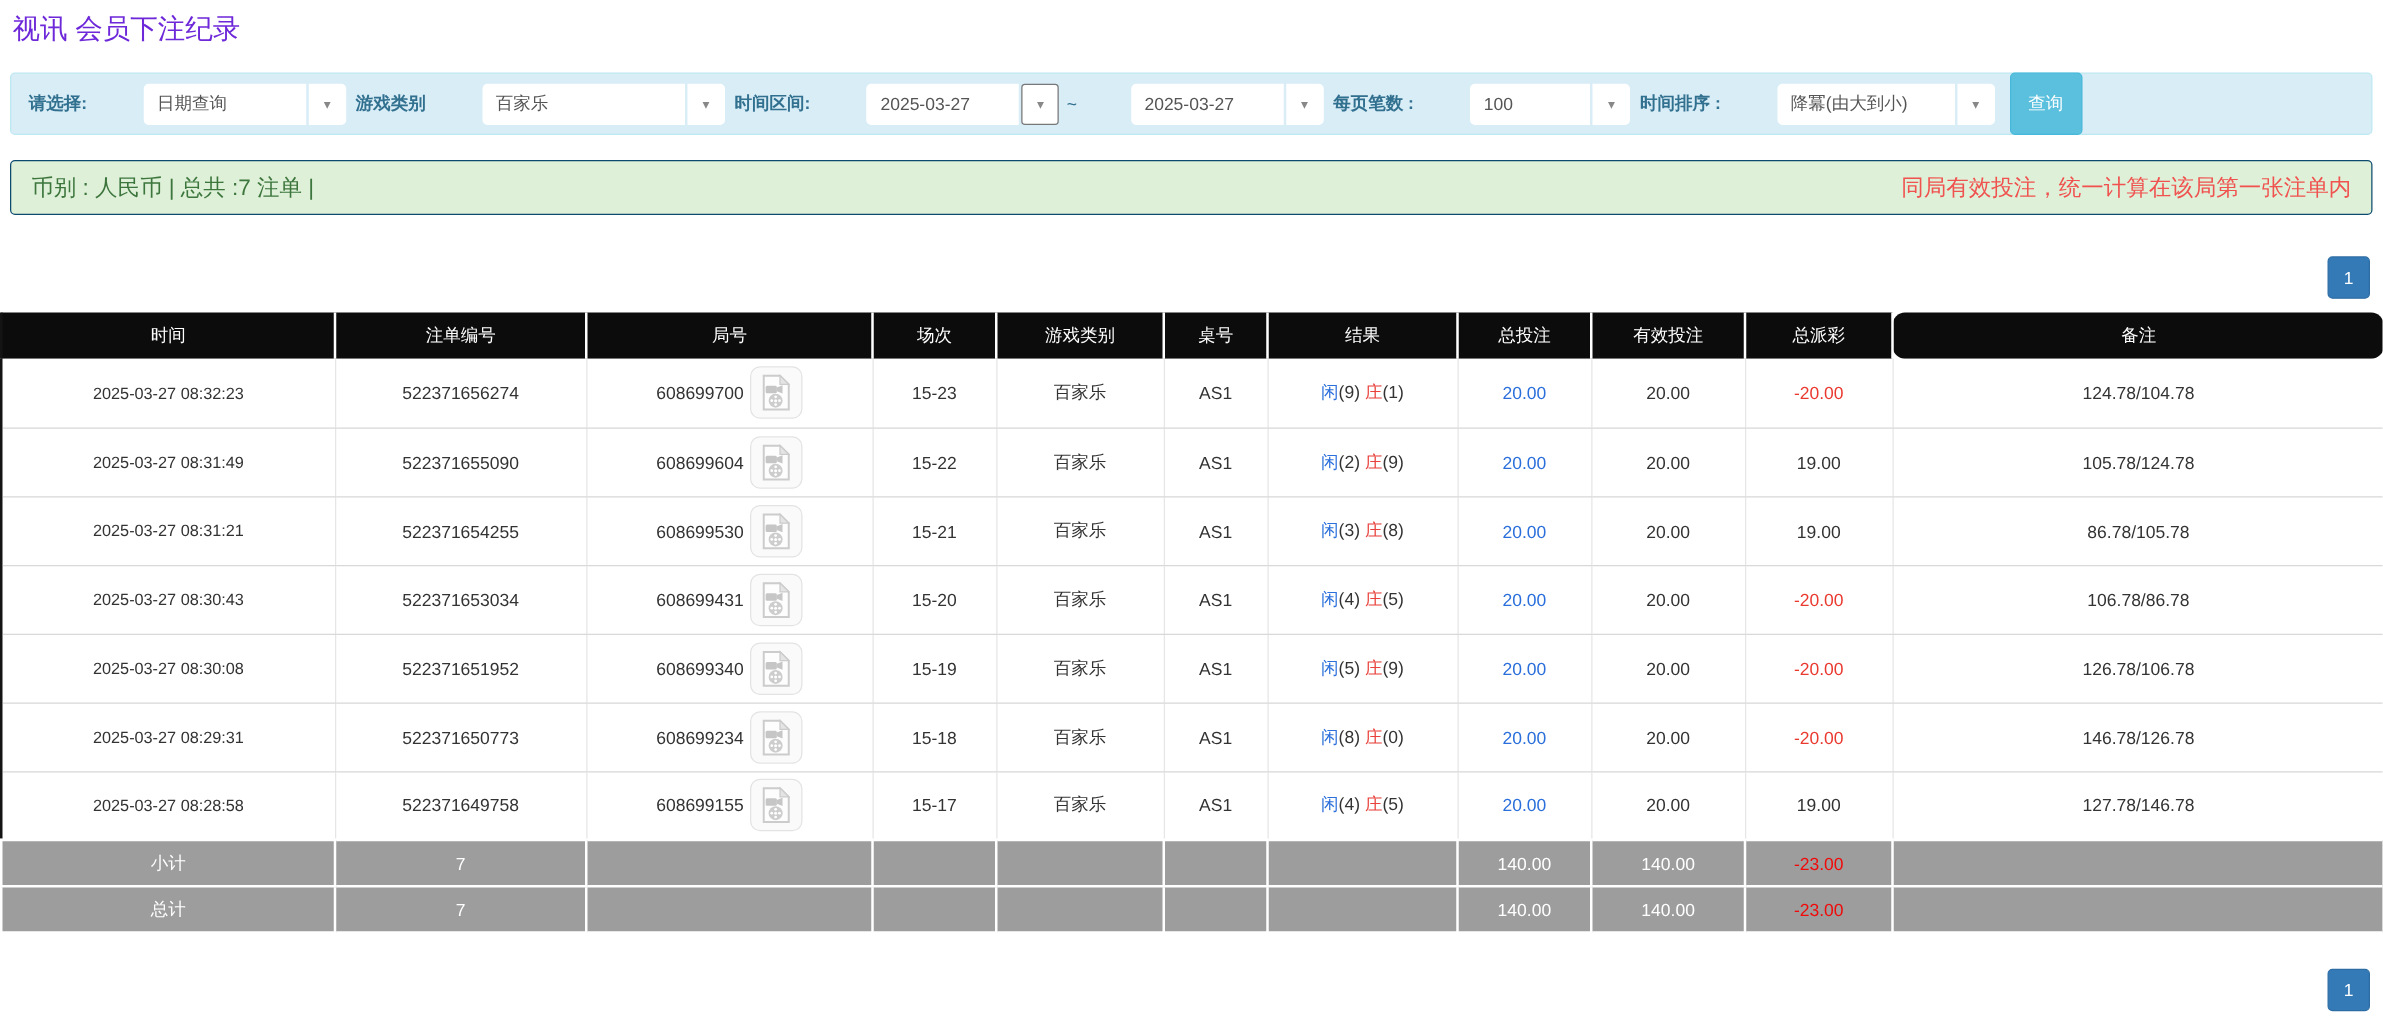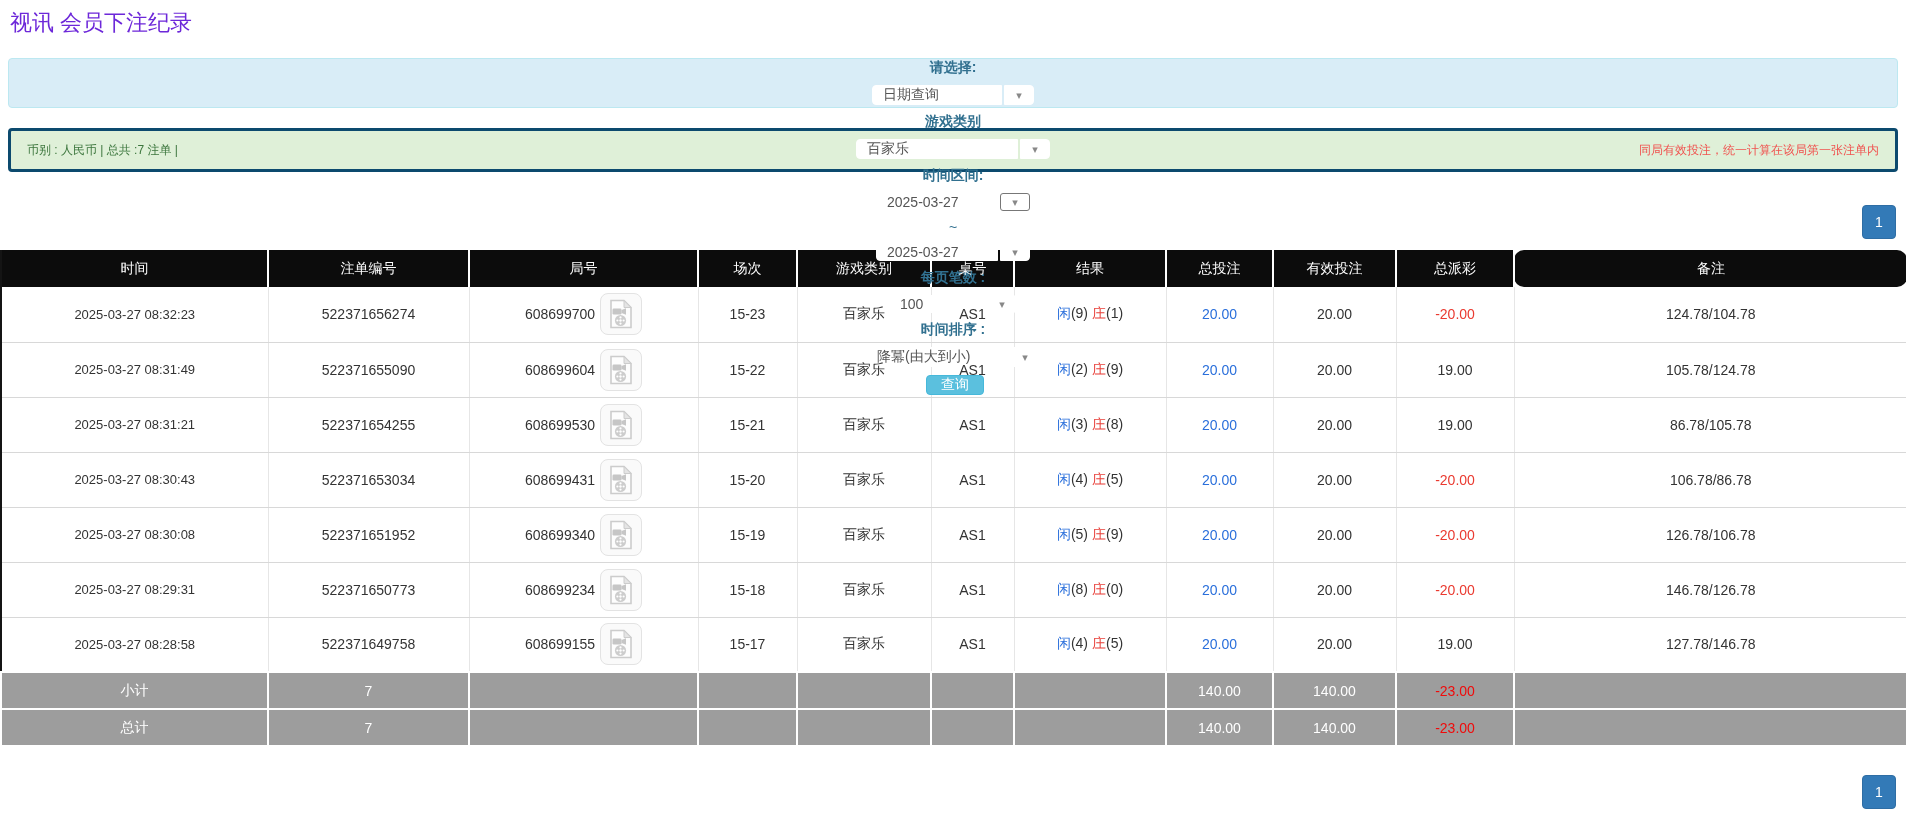--- a/index.html
+++ b/index.html
@@ -21,24 +21,23 @@
     margin: 20px 8px 0 8px;
     height: 50px;
     background: #d9edf7;
     border: 1px solid #bce8f1;
     border-radius: 4px;
     display: flex;
     align-items: center;
     padding: 0 14px;
     gap: 8px;
     white-space: nowrap;
-    flex-direction: column;
   }
   .f-label { color: #31708f; font-weight: bold; font-size: 14px; }
-  .sel { display: flex; align-items: stretch; height: 33px; }
+  .sel { display: flex; align-items: stretch; height: 33px; margin-left: 37px; }
   .sel .sel-value {
     background: #fff; border-radius: 4px 0 0 4px;
     display: flex; align-items: center;
     padding: 0 10px; font-size: 14px; color: #555;
     border: 1px solid #fff;
   }
   .sel .sel-caret {
     background: #fff; border-radius: 0 4px 4px 0;
     margin-left: 2px; width: 30px;
     display: flex; align-items: center; justify-content: center;
@@ -51,25 +50,25 @@
     height: 50px; min-width: 58px;
     background: #5bc0de; border: 1px solid #46b8da; border-radius: 4px;
     color: #fff; font-size: 14px; padding: 0 13px; cursor: pointer;
     margin-left: 4px;
   }
   
   .summary-bar {
     margin: 20px 8px 0 8px;
     height: 44px;
     background: #dff0d8;
-    border: 3px solid #0c4a6e;
+    border: 1px solid #0c4a6e;
     border-radius: 4px;
     display: flex; align-items: center; justify-content: space-between;
     padding: 0 16px;
-    font-size: 12px;
+    font-size: 18px;
   }
   .summary-left { color: #3c763d; }
   .summary-right { color: #f0524f; }
   
   .pager-row { display: flex; justify-content: flex-end; padding-right: 10px; margin-top: 33px; }
   .pager-row.bottom { margin-top: 28px; }
   .page-btn {
     min-width: 34px; height: 34px;
     background: #337ab7; border: 1px solid #2e6da4; border-radius: 4px;
     color: #fff; font-size: 14px; cursor: pointer;

